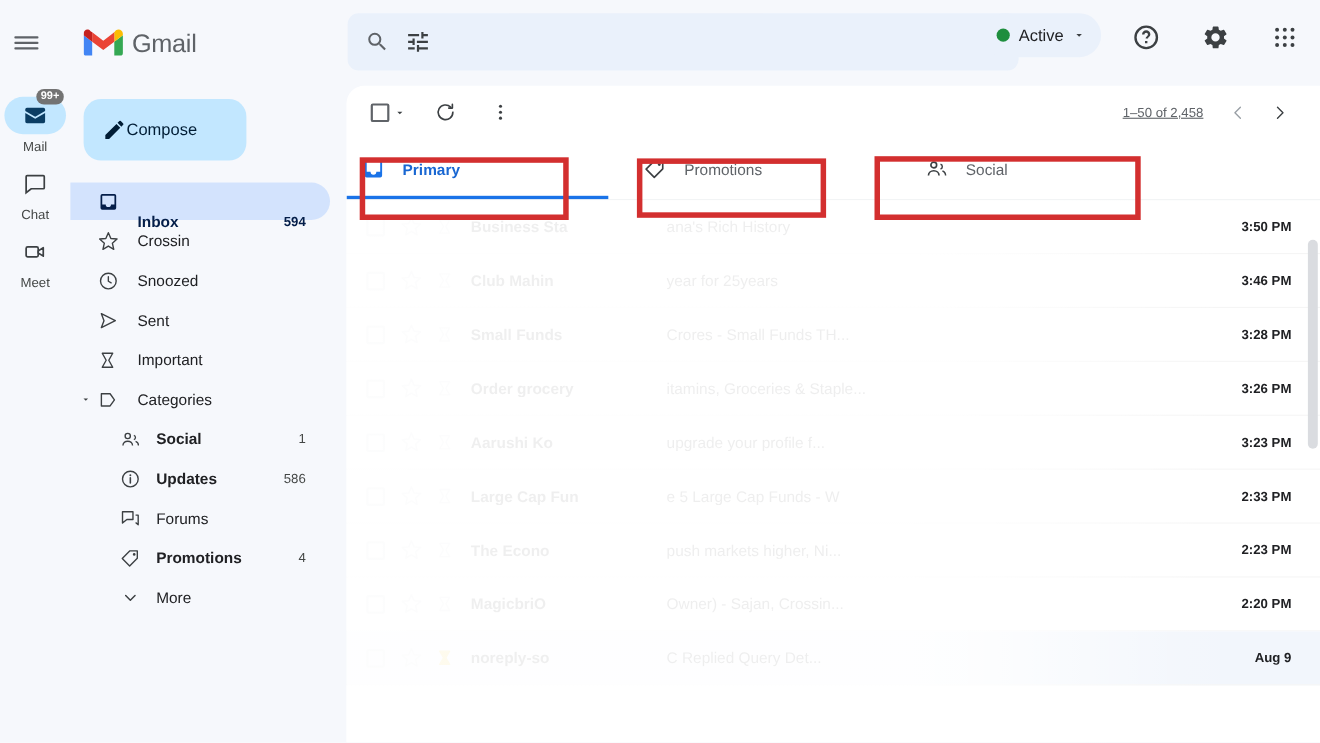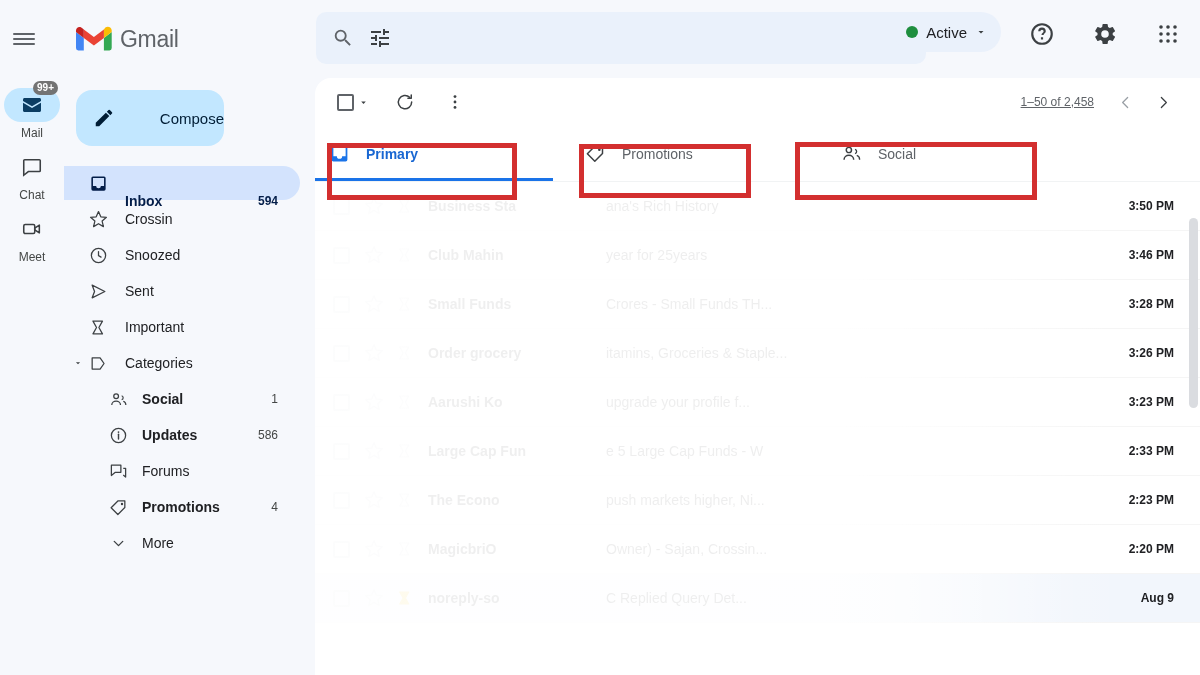--- a/index.html
+++ b/index.html
@@ -97,21 +97,21 @@
 
   
   .sidebar {
     position: absolute; left: 64px; top: 78px; width: 250px; height: 597px;
     padding-top: 8px;
   }
   .compose-btn {
     display: flex; align-items: center; gap: 0;
     margin: 4px 0 0 12px; width: 148px; height: 56px;
     background: #c2e7ff; border-radius: 16px;
-    padding-left: 17px; cursor: pointer; border: none; justify-content: space-between;
+    padding-left: 17px; cursor: pointer; border: none;
   }
   .compose-label { font-size: 15px; color: #001d35; }
 
   .nav-list { margin-top: 20px; }
   .nav-item {
     display: flex; align-items: center;
     height: 34px; margin: 2px 0; padding-left: 24px;
     border-top-right-radius: 17px; border-bottom-right-radius: 17px;
     cursor: pointer; position: relative; width: 236px;
   }

